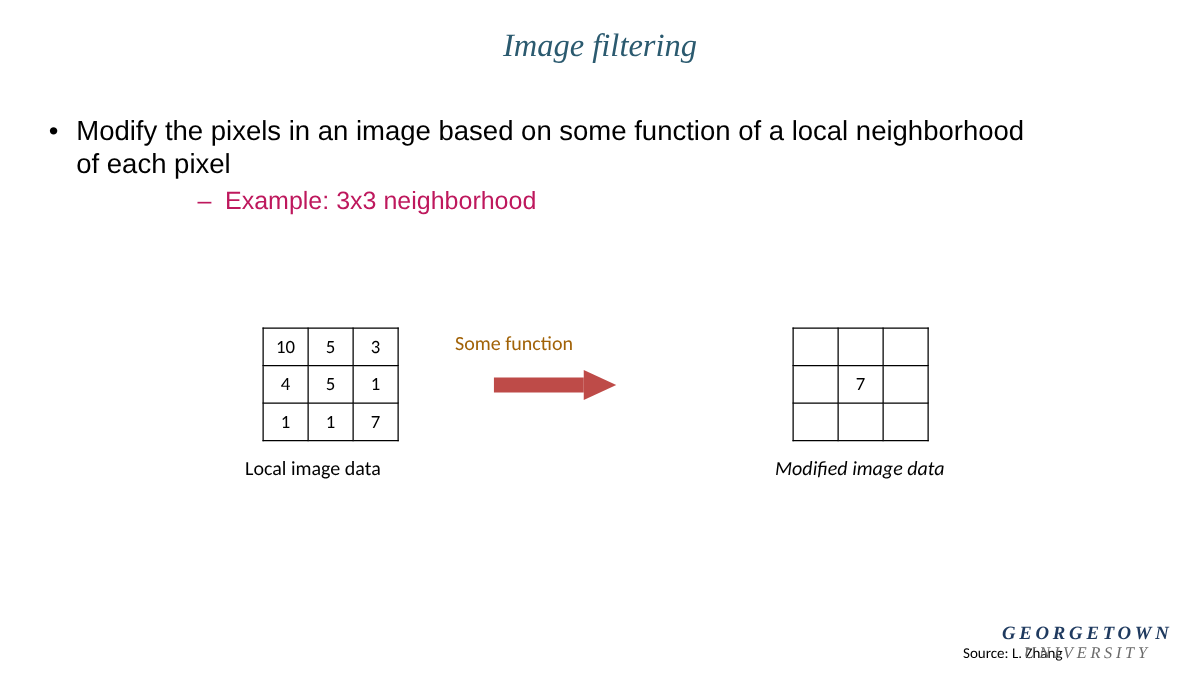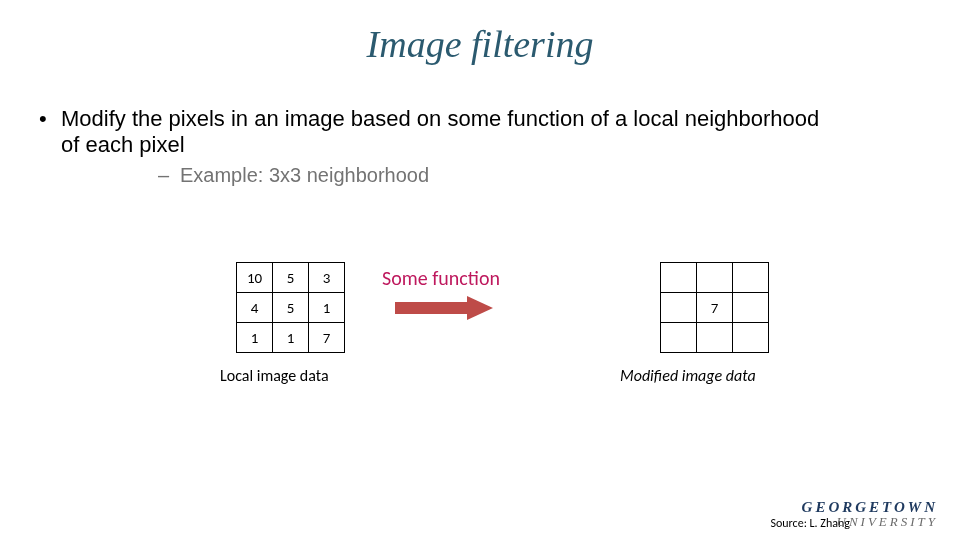--- a/index.html
+++ b/index.html
@@ -8,96 +8,95 @@
     height: 540px;
     background: #fff;
     font-family: Arial, Helvetica, sans-serif;
     position: relative;
     overflow: hidden;
   }
   .title {
     text-align: center;
     font-family: "Palatino Linotype", Georgia, serif;
     font-style: italic;
-    font-size: 38px;
+    font-size: 26px;
     color: #2b5a6f;
     padding-top: 22px;
   }
   .bullet1 {
     font-size: 22px;
     color: #000;
     margin: 40px 120px 0 61px;
     position: relative;
   }
   .bullet1::before {
     content: "•";
     position: absolute;
     left: -22px;
     top: 0;
   }
   .bullet2 {
     font-size: 20px;
-    color: #737373;
+    color: #be185d;
     margin: 6px 120px 0 180px;
     position: relative;
   }
   .bullet2::before {
     content: "–";
     position: absolute;
     left: -22px;
     top: 0;
   }
   .diagram {
     position: absolute;
     top: 254px;
     left: 0;
     width: 960px;
   }
   .grid {
     position: absolute;
     border-collapse: collapse;
-    margin-left: 26px;
   }
   .grid td {
     width: 36px;
     height: 30px;
     border: 1px solid #000;
     text-align: center;
     font-size: 15px;
     font-family: Calibri, Arial, sans-serif;
   }
   .grid-left { left: 210px; top: 8px; }
   .grid-right { left: 634px; top: 8px; }
   .func-label {
     position: absolute;
-    left: 382px;
+    left: 364px;
     top: 12px;
-    font-size: 20px;
+    font-size: 16px;
     font-family: Calibri, Arial, sans-serif;
-    color: #be185d;
+    color: #a16207;
   }
   .arrow {
     position: absolute;
     left: 395px;
     top: 42px;
   }
   .caption {
     position: absolute;
     top: 112px;
     font-size: 16px;
     font-family: Calibri, Arial, sans-serif;
     color: #000;
   }
-  .caption-left { left: 220px; }
+  .caption-left { left: 196px; }
   .caption-right { left: 620px; font-style: italic; }
   .footer {
     position: absolute;
     bottom: 10px;
     right: 22px;
-    text-align: right;
+    text-align: center;
   }
   .logo {
     font-family: Georgia, "Times New Roman", serif;
     color: #1f3a5f;
     font-size: 15px;
     letter-spacing: 3px;
     line-height: 1.05;
     font-style: italic;
     font-weight: bold;
   }

